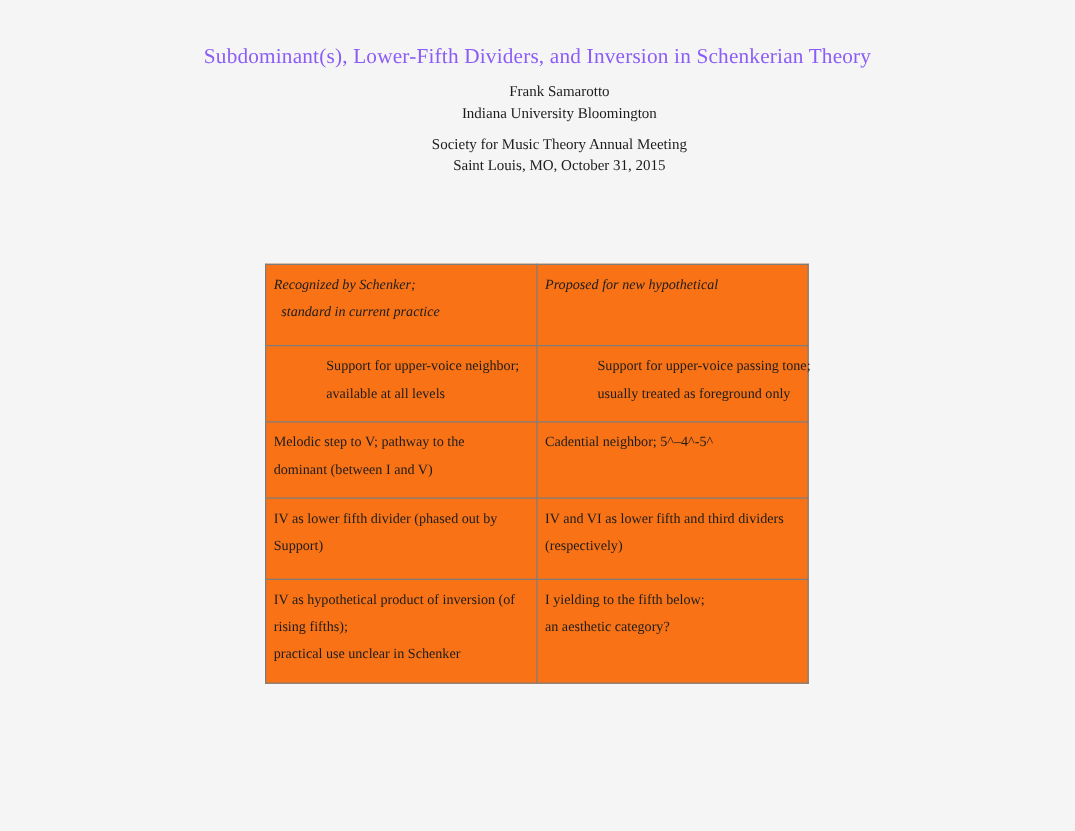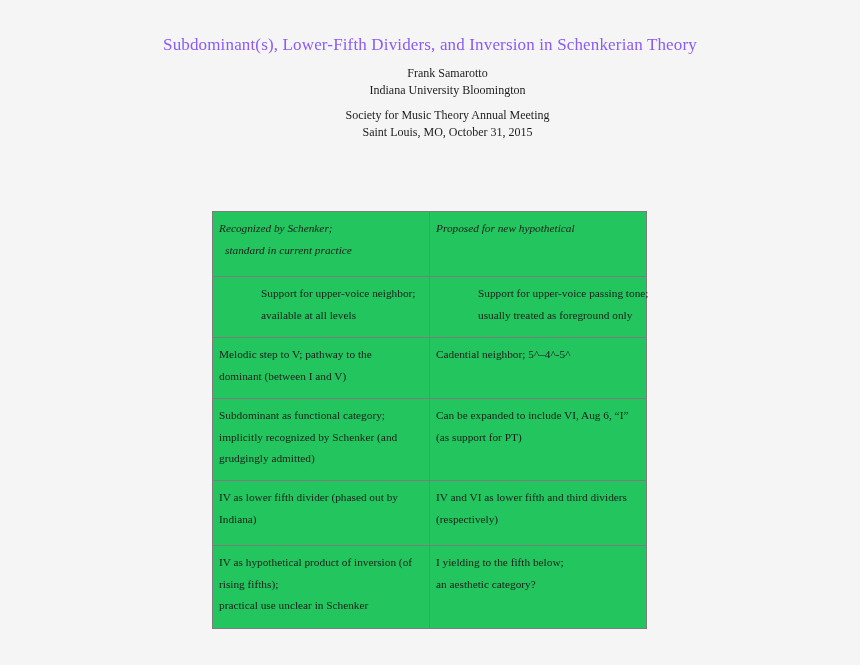--- a/index.html
+++ b/index.html
@@ -74,21 +74,21 @@
   }
 
   
   .conspectus-table {
     position: absolute;
     left: 212px;
     top: 211px;
     width: 434px;
     border-collapse: collapse;
     table-layout: fixed;
-    background: #22c55e;
+    background: #f97316;
   }
   .conspectus-table td {
     border: 1px solid #7d7d7d;
     vertical-align: top;
     padding: 6px 7px 6px 6px;
     font-size: 11.3px;
     line-height: 21.5px;
     color: #1c1c1c;
   }
   .col-left  { width: 217px; }
@@ -159,36 +159,25 @@
       <tr class="row-r3">
         <td>
           <span class="cell-line">Melodic step to V; pathway to the</span>
           <span class="cell-line">dominant (between I and V)</span>
         </td>
         <td>
           <span class="cell-line">Cadential neighbor; 5^–4^-5^</span>
         </td>
       </tr>
 
-      <tr class="row-r4">
-        <td>
-          <span class="cell-line">Subdominant as functional category;</span>
-          <span class="cell-line">implicitly recognized by Schenker (and</span>
-          <span class="cell-line">grudgingly admitted)</span>
-        </td>
-        <td>
-          <span class="cell-line">Can be expanded to include VI, Aug 6, “I”</span>
-          <span class="cell-line">(as support for PT)</span>
-        </td>
-      </tr>
 
       <tr class="row-r5">
         <td>
           <span class="cell-line">IV as lower fifth divider (phased out by</span>
-          <span class="cell-line">Indiana)</span>
+          <span class="cell-line">Support)</span>
         </td>
         <td>
           <span class="cell-line">IV and VI as lower fifth and third dividers</span>
           <span class="cell-line">(respectively)</span>
         </td>
       </tr>
 
       <tr class="row-r6">
         <td>
           <span class="cell-line">IV as hypothetical product of inversion (of</span>

